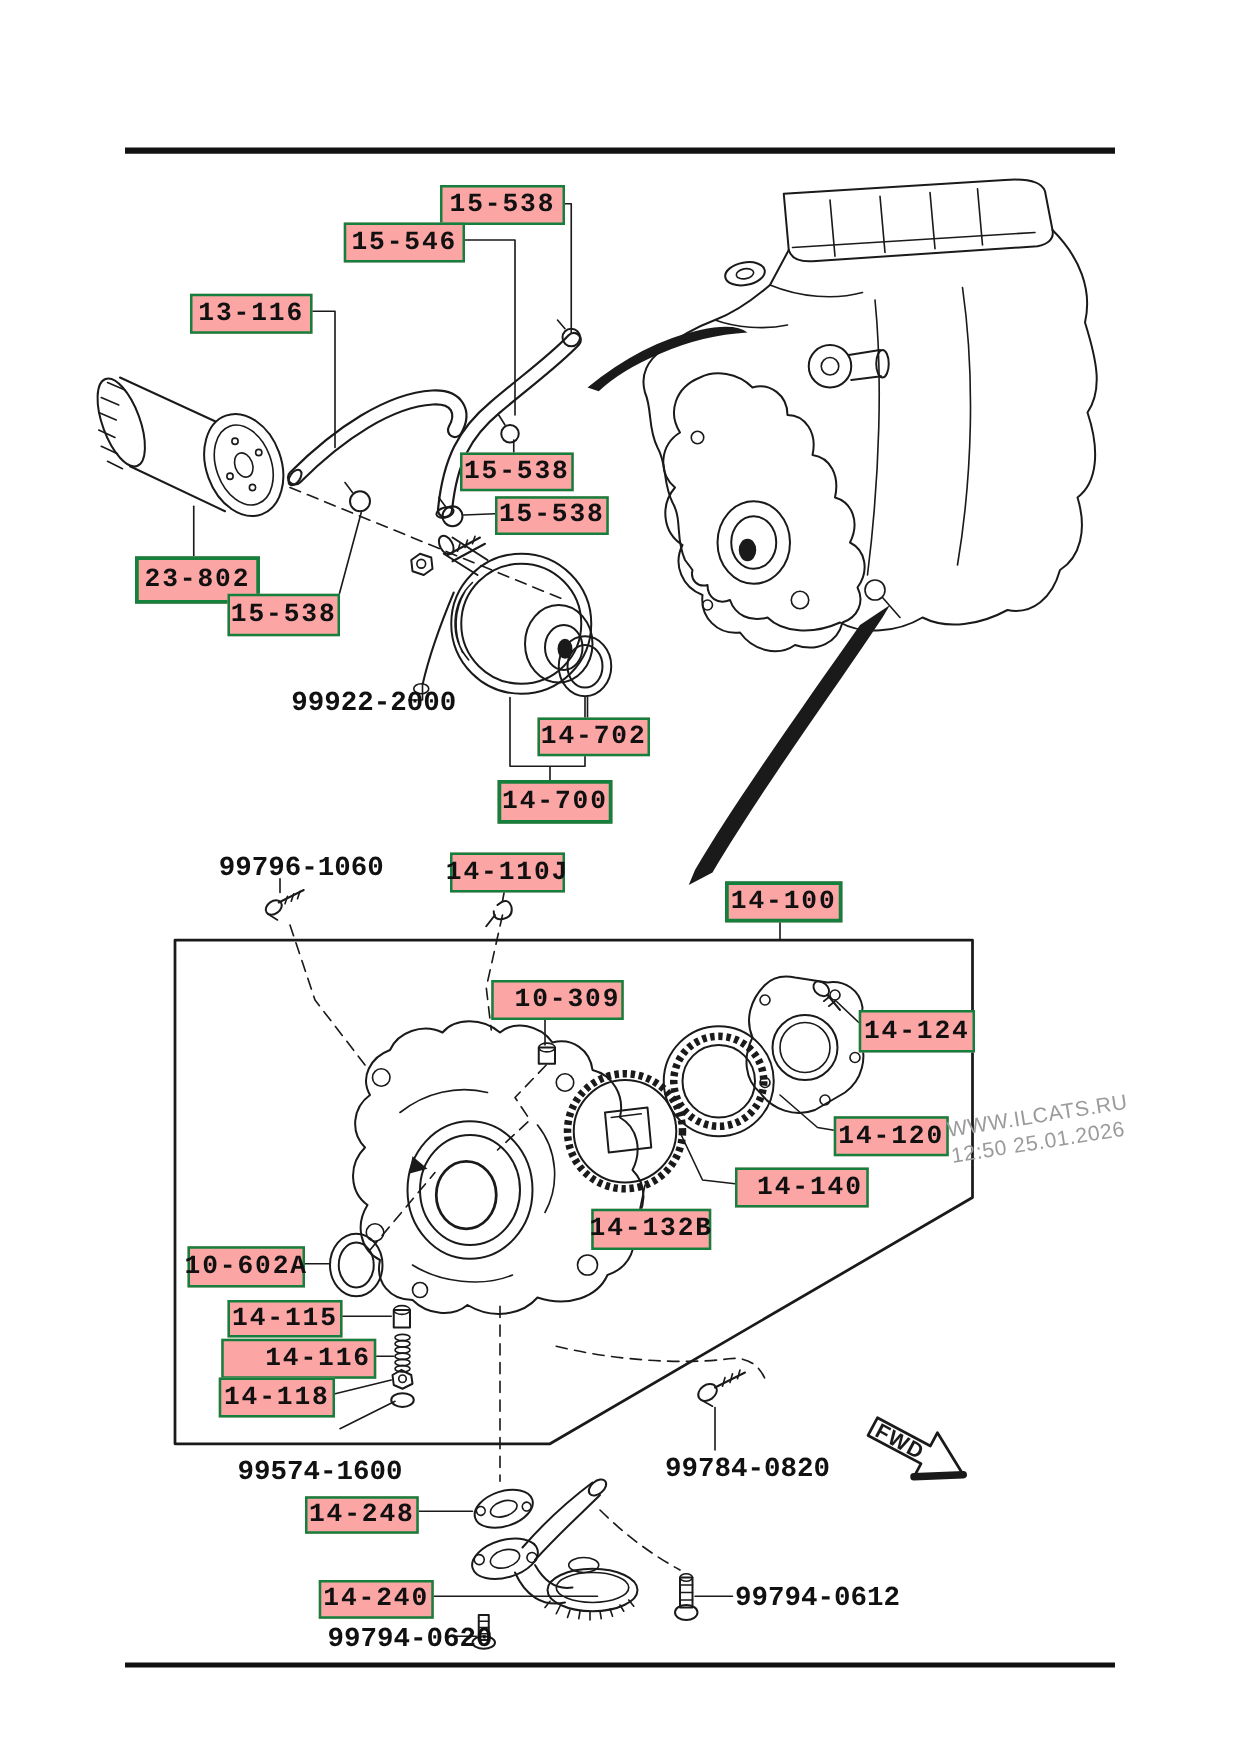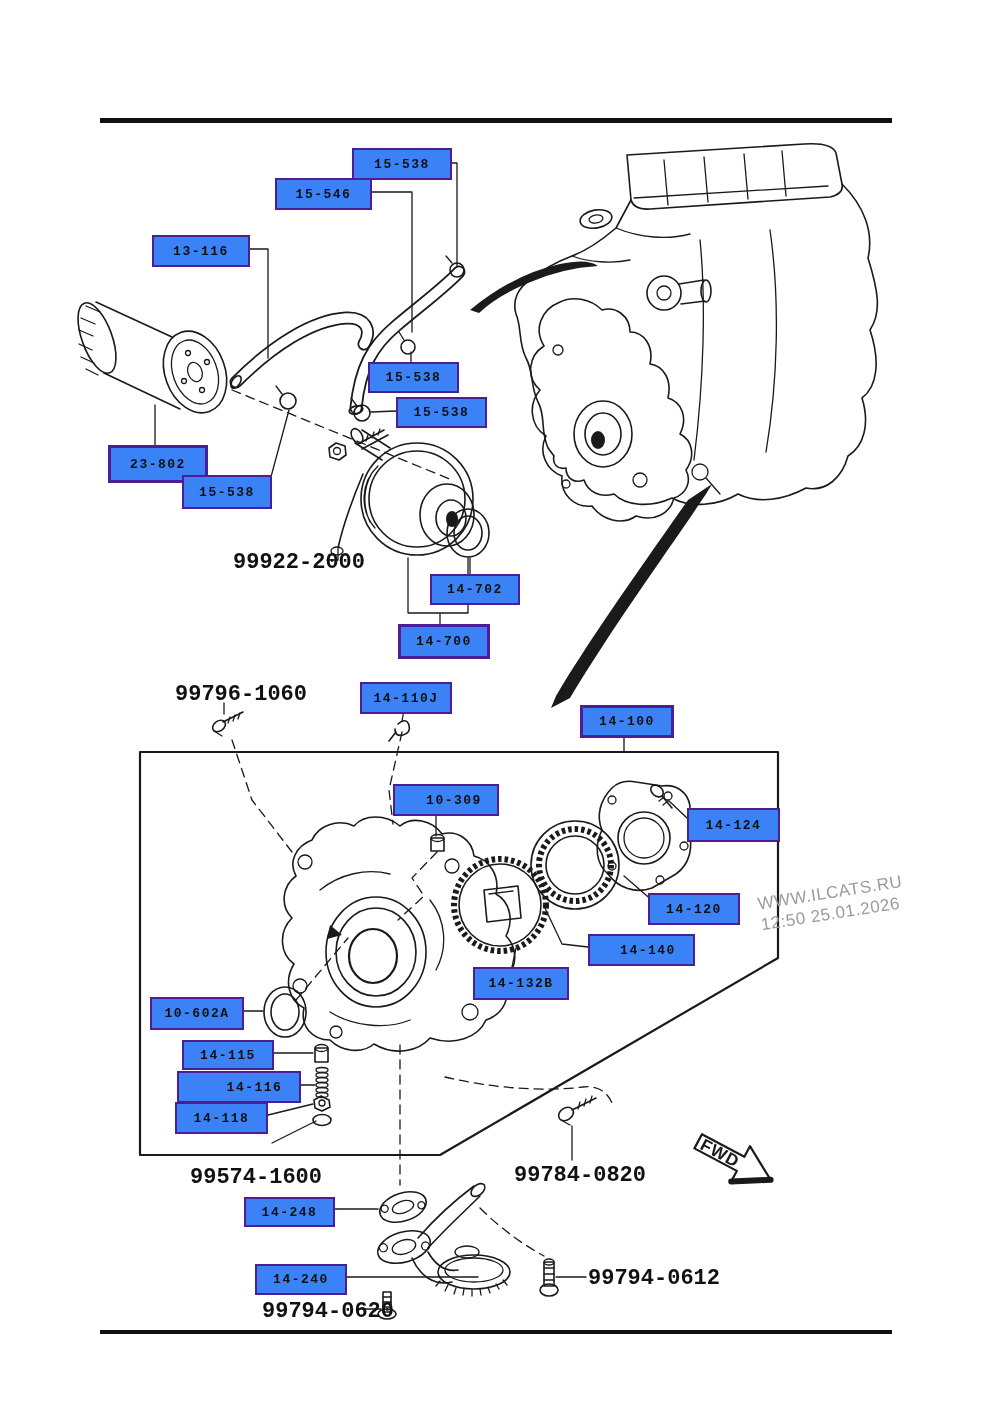--- a/index.html
+++ b/index.html
@@ -8,22 +8,22 @@
   svg.art{position:absolute;left:0;top:0;}
   .ln{fill:none;stroke:#1a1a1a;stroke-width:1.6;stroke-linejoin:round;stroke-linecap:round;}
   .thin{stroke-width:1.3;}
   .thick{stroke-width:2.2;}
   .dash{stroke-dasharray:9 6;}
   .fillink{fill:#1a1a1a;stroke:none;}
   .tubeo{fill:none;stroke:#1a1a1a;stroke-width:13;stroke-linecap:round;}
   .tubei{fill:none;stroke:#ffffff;stroke-width:9.5;stroke-linecap:round;}
   .teeth{fill:none;stroke:#1a1a1a;stroke-width:6;stroke-dasharray:3.5 3;}
   .callout{position:absolute;display:flex;align-items:center;justify-content:center;
-           border:2px solid #4c1d95;background:#3b82f6;color:#111;
-           font-size:13px;font-weight:700;letter-spacing:1.5px;white-space:nowrap;z-index:5;}
+           border:2px solid #15803d;background:#fca5a5;color:#111;
+           font-size:21px;font-weight:700;letter-spacing:1.5px;white-space:nowrap;z-index:5;}
   .callout.bold{border-width:3px;}
   .plainlab{position:absolute;color:#111;font-size:22px;font-weight:700;letter-spacing:0px;
             white-space:nowrap;z-index:5;}
   .watermark{position:absolute;left:758px;top:874px;width:250px;color:#9b9b9b;
              font-family:"Liberation Sans",sans-serif;font-size:17px;font-weight:400;
              transform:rotate(-9deg);line-height:21px;letter-spacing:0.5px;z-index:6;}
   .rule{position:absolute;left:100px;width:792px;background:#111;z-index:4;}
 </style>
 </head>
 <body>
@@ -293,34 +293,34 @@
   <div class="callout bold" style="left:108px;top:445px;width:94px;height:32px;">23-802</div>
   <div class="callout" style="left:182px;top:475px;width:86px;height:30px;">15-538</div>
   <div class="callout" style="left:368px;top:362px;width:87px;height:27px;">15-538</div>
   <div class="callout" style="left:396px;top:397px;width:87px;height:27px;">15-538</div>
   <div class="callout" style="left:430px;top:574px;width:86px;height:27px;">14-702</div>
   <div class="callout bold" style="left:398px;top:624px;width:86px;height:29px;">14-700</div>
   <div class="callout" style="left:360px;top:682px;width:88px;height:28px;">14-110J</div>
   <div class="callout bold" style="left:580px;top:705px;width:88px;height:27px;">14-100</div>
   <div class="callout" style="left:393px;top:784px;width:86px;height:28px;padding-left:16px;">10-309</div>
   <div class="callout" style="left:687px;top:808px;width:89px;height:30px;">14-124</div>
-  <div class="callout" style="left:648px;top:893px;width:88px;height:28px;">14-120</div>
+  <div class="callout" style="left:667px;top:893px;width:88px;height:28px;">14-120</div>
   <div class="callout" style="left:588px;top:934px;width:90px;height:28px;padding-left:13px;">14-140</div>
   <div class="callout" style="left:473px;top:967px;width:92px;height:29px;">14-132B</div>
   <div class="callout" style="left:150px;top:997px;width:90px;height:29px;">10-602A</div>
   <div class="callout" style="left:182px;top:1040px;width:88px;height:26px;">14-115</div>
   <div class="callout" style="left:177px;top:1071px;width:89px;height:28px;padding-left:31px;">14-116</div>
   <div class="callout" style="left:175px;top:1102px;width:89px;height:28px;text-align:center;">14-118</div>
   <div class="callout" style="left:244px;top:1197px;width:87px;height:26px;">14-248</div>
   <div class="callout" style="left:255px;top:1264px;width:88px;height:27px;">14-240</div>
 
   <div class="plainlab" style="left:233px;top:550px;">99922-2000</div>
   <div class="plainlab" style="left:175px;top:682px;">99796-1060</div>
   <div class="plainlab" style="left:174px;top:1165px;margin-left:16px;">99574-1600</div>
-  <div class="plainlab" style="left:514px;top:1163px;">99784-0820</div>
+  <div class="plainlab" style="left:532px;top:1163px;">99784-0820</div>
   <div class="plainlab" style="left:588px;top:1266px;">99794-0612</div>
   <div class="plainlab" style="left:262px;top:1299px;">99794-0620</div>
 
   <div class="watermark">
     <div>WWW.ILCATS.RU</div>
     <div>12:50 25.01.2026</div>
   </div>
 
 </div>
 

